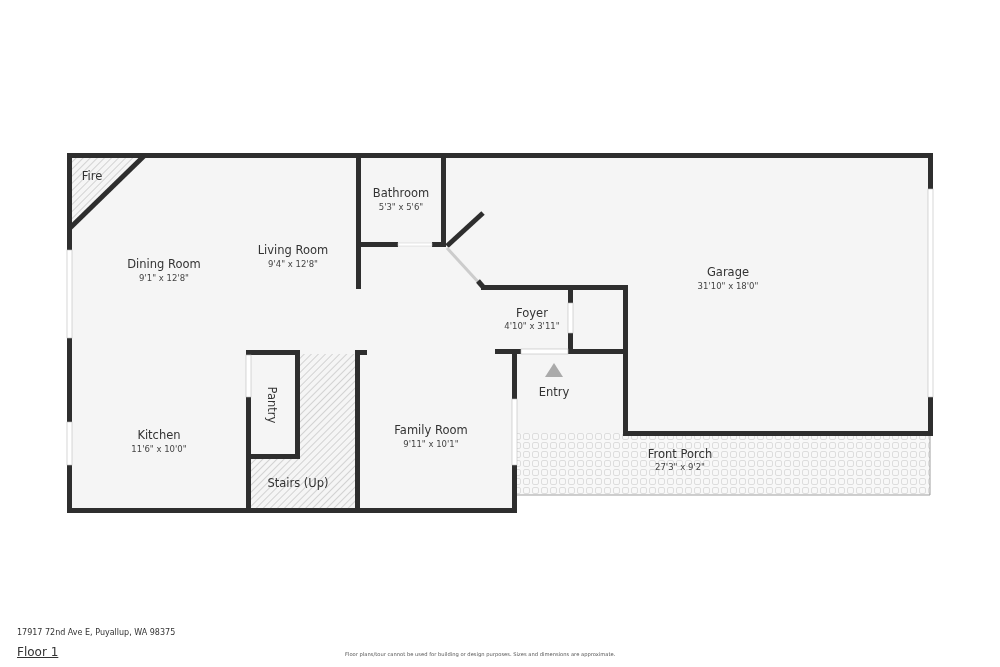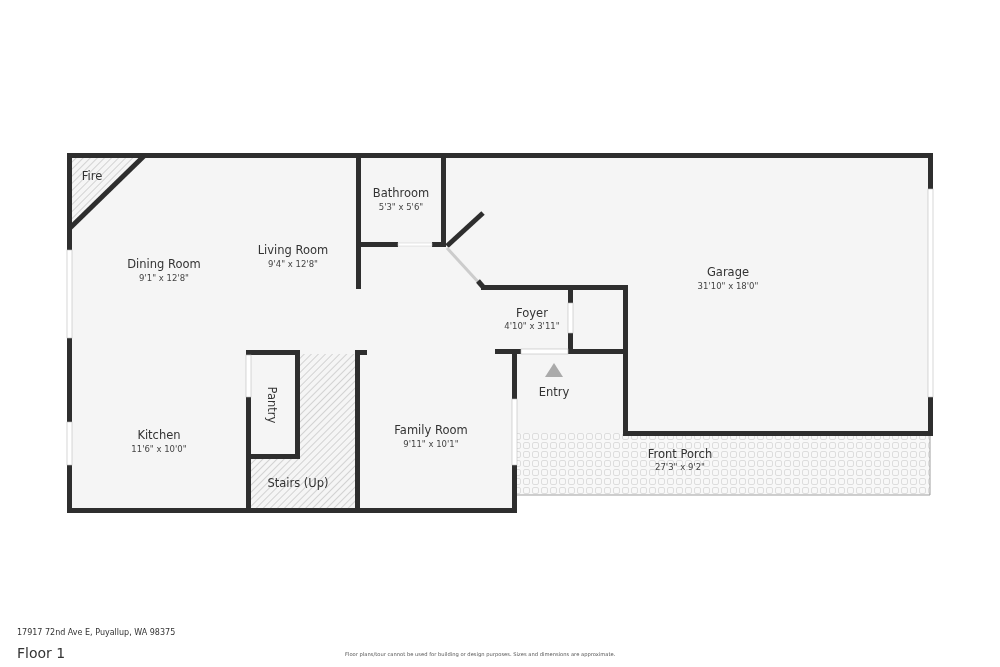--- a/index.html
+++ b/index.html
@@ -1,21 +1,21 @@
 <!DOCTYPE html>
 <html><head>
   <meta charset="utf-8">
   <style>
     html, body { margin:0; padding:0; background:#ffffff; }
     body { width:1000px; height:667px; position:relative; overflow:hidden; font-family:"DejaVu Sans", sans-serif; }
     #plan { position:absolute; left:0; top:0; width:1000px; height:667px; }
     .room-name { font-family:"DejaVu Sans", sans-serif; font-size:11.5px; fill:#333333; text-anchor:middle; }
     .room-dim { font-family:"DejaVu Sans", sans-serif; font-size:8.5px; fill:#444444; text-anchor:middle; }
     .footer-address { position:absolute; left:17px; top:628px; font-size:8px; color:#333; font-family:"DejaVu Sans", sans-serif; }
-    .footer-floor { position:absolute; left:17px; top:645px; font-size:14px; color:#333; font-family:"DejaVu Sans", sans-serif; }
+    .footer-floor { position:absolute; left:17px; top:645px; font-size:12px; color:#333; font-family:"DejaVu Sans", sans-serif;text-decoration:underline; }
     .footer-disclaimer { position:absolute; left:345px; top:651px; font-size:5.2px; color:#555; font-family:"DejaVu Sans", sans-serif; white-space:nowrap; }
   </style>
 </head>
 <body>
 
 <svg id="plan" viewBox="0 0 1000 667" xmlns="http://www.w3.org/2000/svg">
   <defs>
     <pattern id="hatch" patternUnits="userSpaceOnUse" width="5" height="5" patternTransform="rotate(45)">
       <rect width="5" height="5" fill="#f5f5f5"></rect>
       <line x1="0" y1="0" x2="0" y2="5" stroke="#c4c4c4" stroke-width="1.4"></line>

